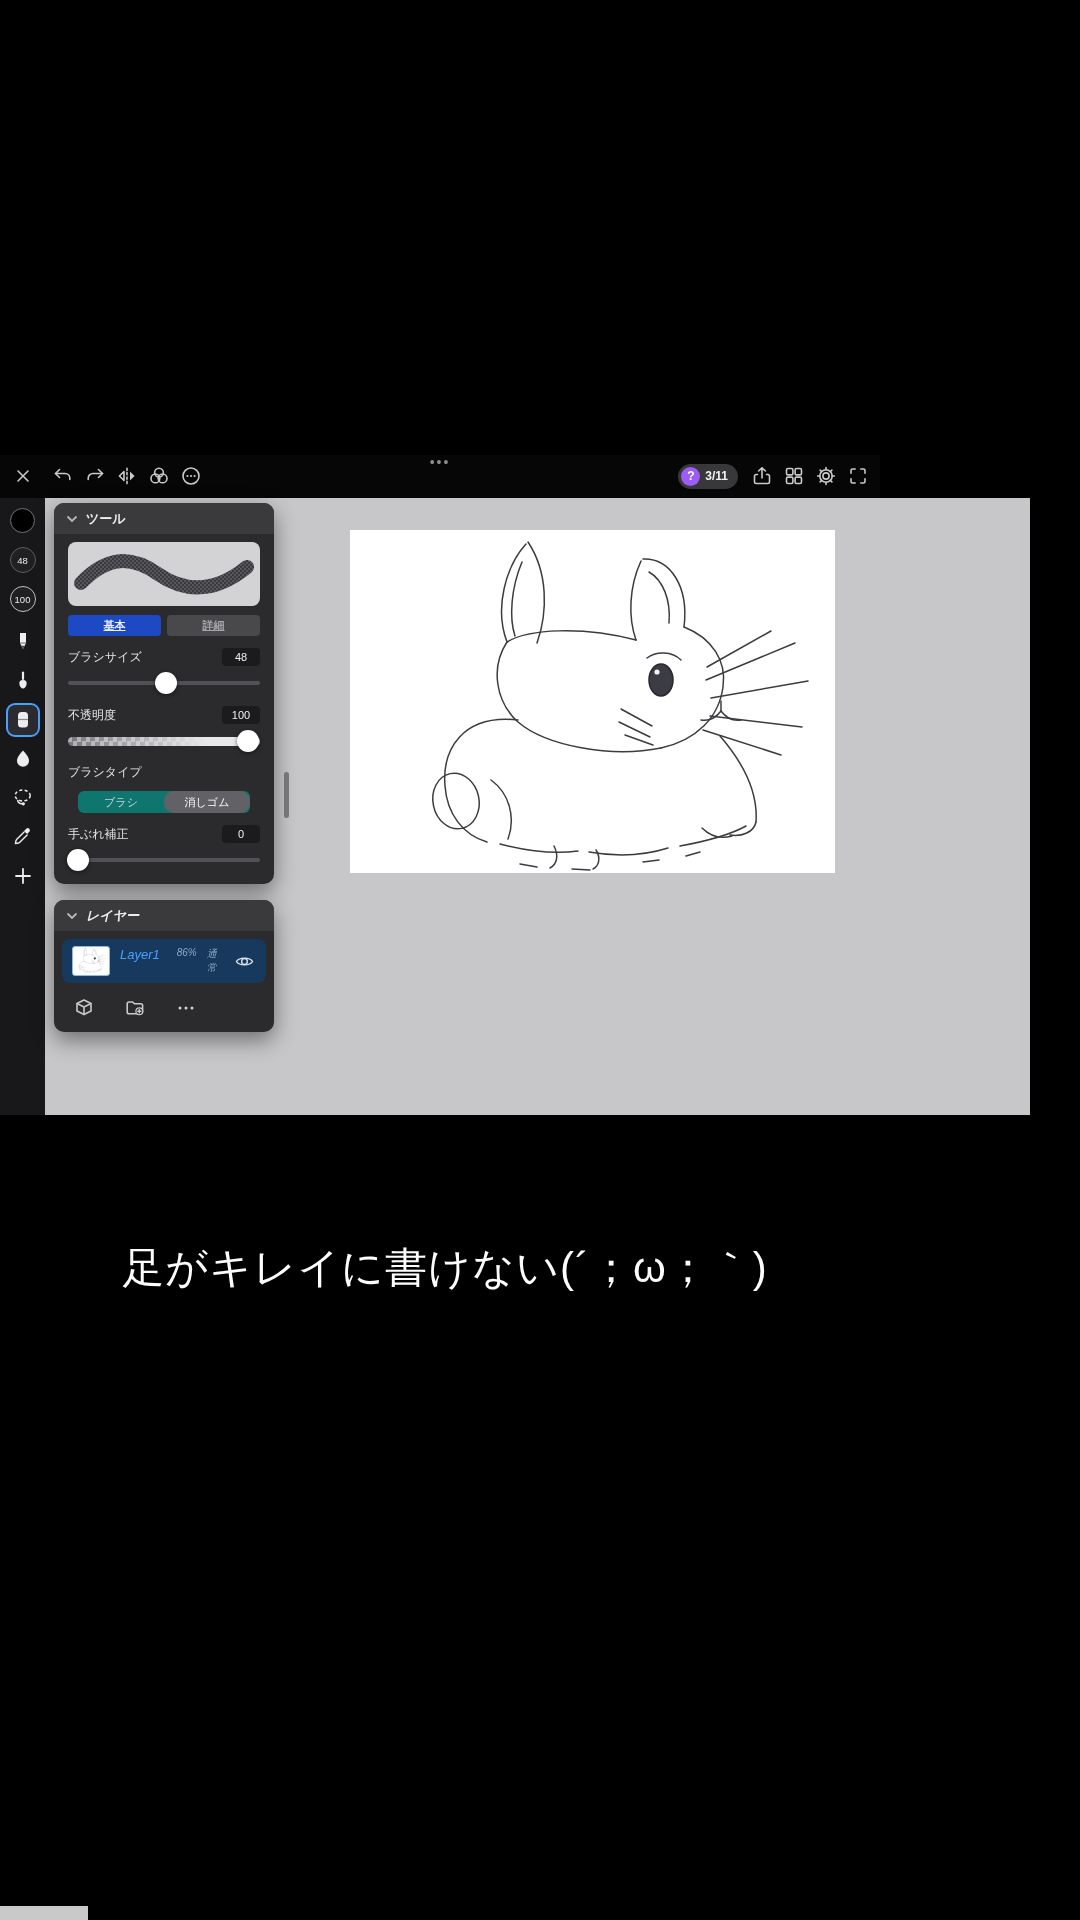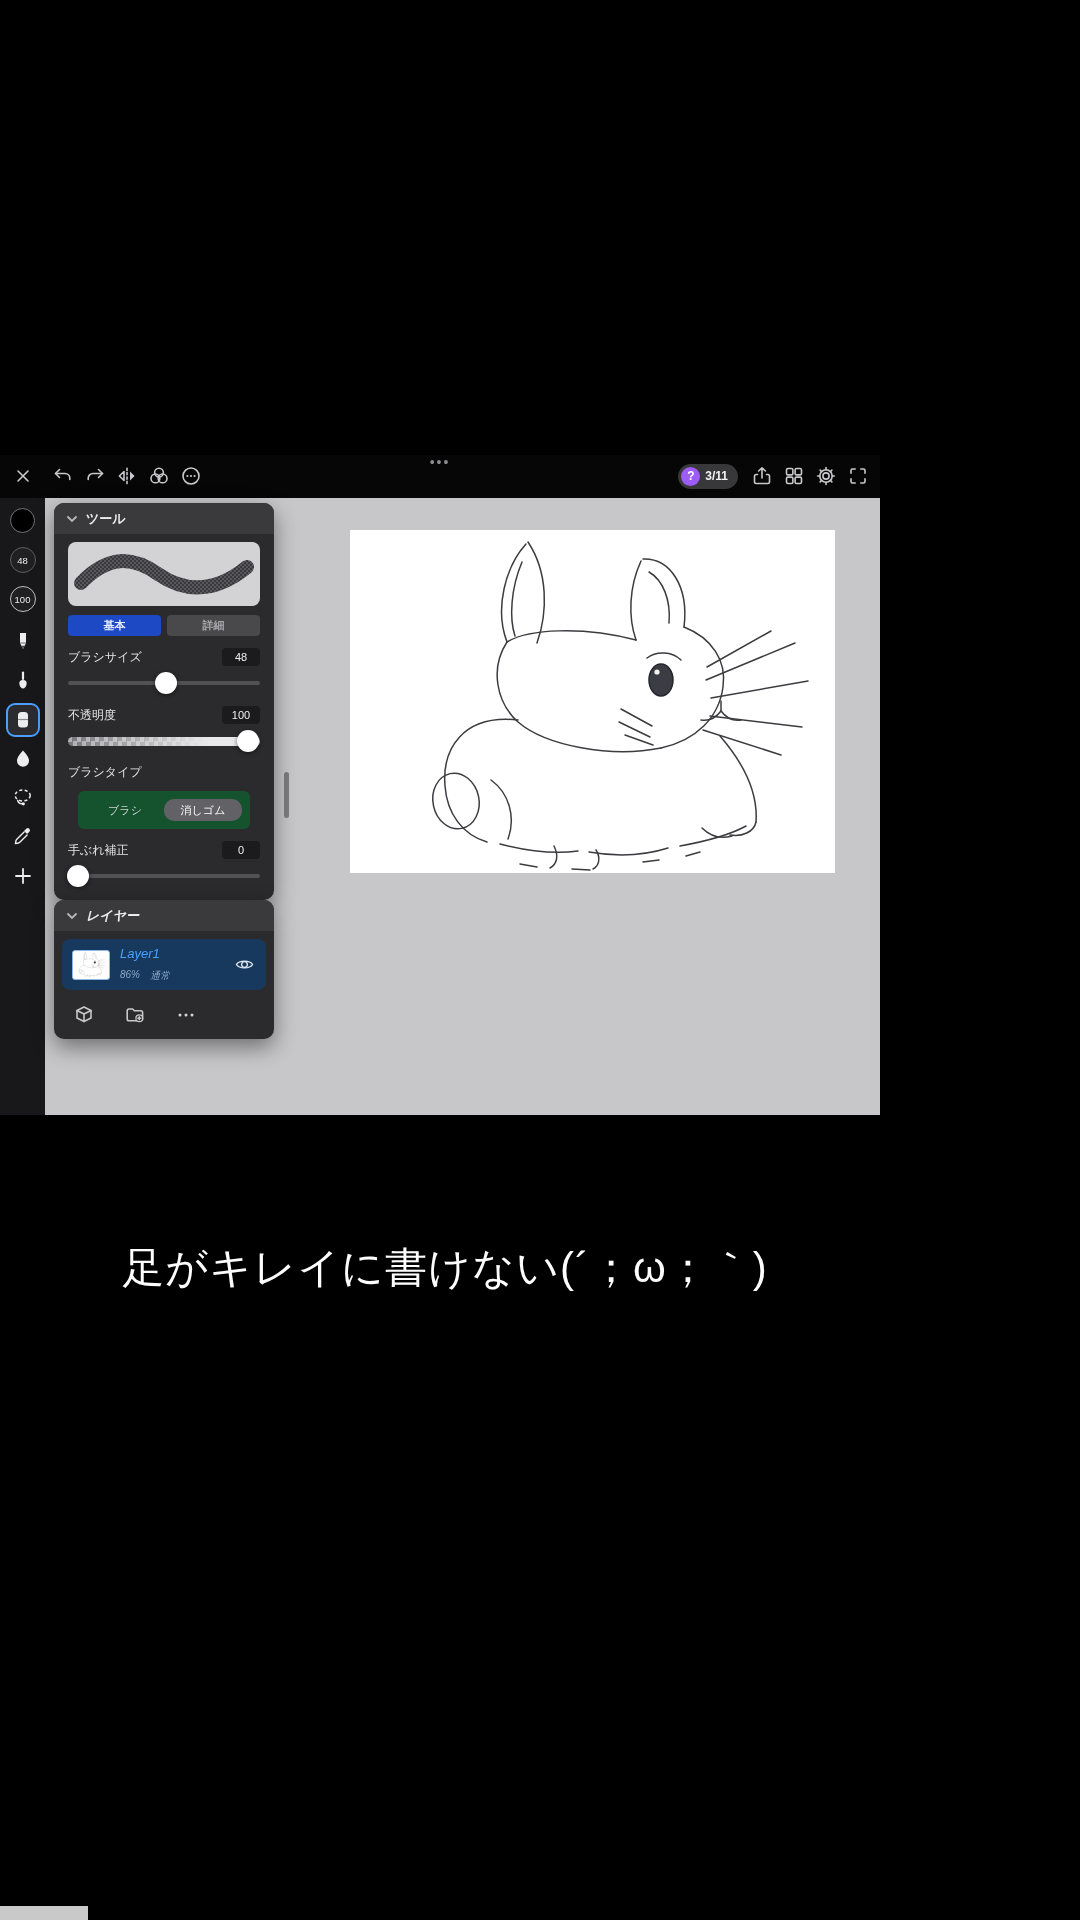--- a/index.html
+++ b/index.html
@@ -27,56 +27,56 @@
 
   
   .side-toolbar { position:absolute; left:0; top:43px; width:45px; height:617px; background:#18181a; display:flex; flex-direction:column; align-items:center; padding-top:10px; box-sizing:border-box; }
   .swatch { width:25px; height:25px; border-radius:50%; background:#000; border:1.5px solid #737377; margin-bottom:14px; }
   .badge-circle { width:26px; height:26px; border-radius:50%; background:#202023; border:1px solid #5d5d61; color:#ececee; font-size:9.5px; display:flex; align-items:center; justify-content:center; box-sizing:border-box; margin-bottom:13px; }
   .badge-circle.bright { border-color:#bfbfc3; }
   .tool-btn { width:34px; height:34px; margin-bottom:5px; display:flex; align-items:center; justify-content:center; border-radius:9px; box-sizing:border-box; background:none; border:none; padding:0; }
   .tool-btn.selected { border:2px solid var(--accent-blue,#4aa0ff); background:#2c2c30; }
 
   
-  .canvas-area { position:absolute; left:45px; top:43px; width:835px; height:617px; background:var(--canvas-bg,#c7c7c9); }
+  .canvas-area { position:absolute; left:45px; top:43px; width:985px; height:617px; background:var(--canvas-bg,#c7c7c9); }
   .canvas-white { position:absolute; left:305px; top:32px; width:485px; height:343px; background:#ffffff; }
   .resize-handle { position:absolute; left:239px; top:274px; width:5px; height:46px; border-radius:3px; background:rgba(112,112,116,.85); }
 
   
   .panel { position:absolute; left:9px; width:220px; background:var(--panel-bg,#2b2b2d); border-radius:10px; box-shadow:0 8px 22px rgba(0,0,0,.45); overflow:hidden; }
   .tools-panel { top:5px; }
   .layers-panel { top:402px;font-style:italic; }
   .panel-header { height:31px; background:var(--panel-header-bg,#3a3a3c); display:flex; align-items:center; gap:8px; padding:0 12px; color:#ececee; font-size:13px; font-weight:bold; }
   .panel-body { padding:8px 14px 13px; }
 
   .preview { height:64px; background:#d3d3d5; border-radius:8px; overflow:hidden; }
   .tabs { display:flex; gap:6px; margin-top:9px; }
-  .tab { flex:1; height:21px; border-radius:4px; font-size:11px; font-weight:bold; display:flex; align-items:center; justify-content:center; background:#49494c; color:#a7a7ab; border:none; padding:0; }
+  .tab { flex:1; height:21px; border-radius:4px; font-size:11px; font-weight:bold; display:flex; align-items:center; justify-content:center; background:#49494c; color:#a7a7ab; border:none; padding:0;text-decoration:underline; }
   .tab.active { background:var(--tab-active-blue,#1d49c4); color:#e9f0ff; }
 
   .prop-row { margin-top:12px; display:flex; justify-content:space-between; align-items:center; color:#e4e4e6; font-size:12px; }
   .value-chip { background:#1b1b1d; border-radius:4px; width:38px; padding:3px 0; text-align:center; font-size:11px; color:#f0f0f2; }
 
   .slider { position:relative; height:22px; margin-top:6px; }
   .track { position:absolute; left:0; right:0; top:9px; height:4px; border-radius:2px; background:#525256; }
   .track.opacity-track { top:7px; height:9px; border-radius:5px;
     background-image:linear-gradient(to right, rgba(232,232,235,0) 0%, #e8e8eb 72%),
                      repeating-conic-gradient(#78787c 0% 25%, #b0b0b4 0% 50%);
     background-size:100% 100%, 9px 9px; }
   .knob { position:absolute; top:0; width:22px; height:22px; border-radius:50%; background:#fff; box-shadow:0 1px 4px rgba(0,0,0,.55); }
 
-  .segmented { display:flex; background:#14532d; border-radius:6px; padding:8px; margin:10px 10px 0; }
+  .segmented { display:flex; background:#0f766e; border-radius:6px; padding:0; margin:10px 10px 0; }
   .segment { flex:1; height:22px; border-radius:5px; display:flex; align-items:center; justify-content:center; font-size:11px; color:#d2d2d4; background:none; border:none; }
   .segment.active { background:#626266; color:#fff; font-weight:normal;border-radius:10px; }
 
   .layer-row { margin:8px 8px 0; border-radius:8px; padding:7px 10px; display:flex; align-items:center; gap:10px; }
   .layer-row.selected { background:var(--selected-layer-bg,#17395e); }
   .thumb { width:36px; height:28px; background:#fff; border-radius:3px; border:1px solid #636369; overflow:hidden; flex:0 0 auto; }
   .layer-row.selected .thumb { border-color:#8fb6e4; }
-  .layer-info { display:flex; flex-direction:column; gap:8px; }
+  .layer-info { display:flex; flex-direction:row; gap:17px; }
   .layer-name { font-size:13px; color:#e4e4e6; }
   .layer-row.selected .layer-name { color:var(--accent-blue,#4aa0ff); }
   .layer-meta { display:flex; gap:10px; font-size:10px; color:#8fa9c6; }
   .eye-btn { margin-left:auto; background:none; border:none; padding:0; width:24px; height:24px; display:flex; align-items:center; justify-content:center; }
   .layer-tools { display:flex; gap:27px; align-items:center; padding:13px 18px 12px; }
   .lt-btn { background:none; border:none; padding:0; width:24px; height:24px; display:flex; align-items:center; justify-content:center; }
 
   
   .subtitle { position:absolute; left:5px; top:1240px; width:880px; text-align:center; color:#fdfdfd; font-size:42px; letter-spacing:1px; text-shadow:0 0 4px #000, 0 2px 6px #000; }
   .video-progress { position:absolute; left:0; top:1906px; width:88px; height:14px; background:#c9c9c9; }

